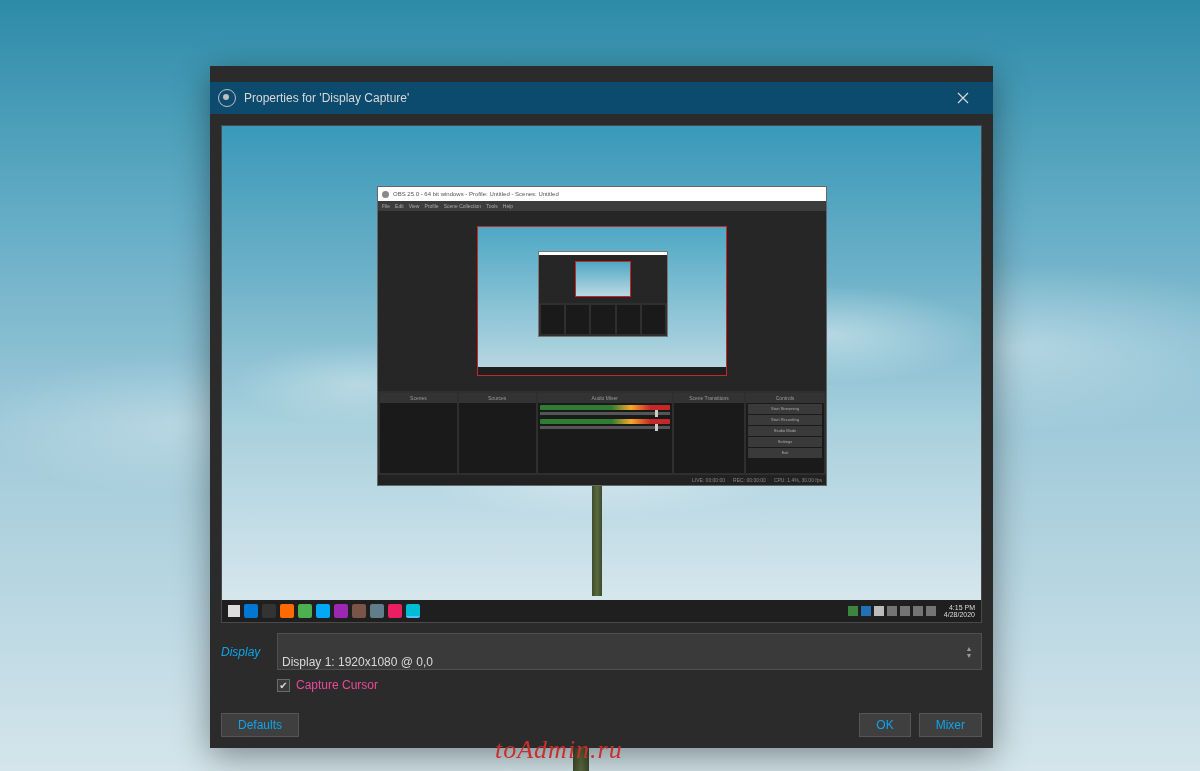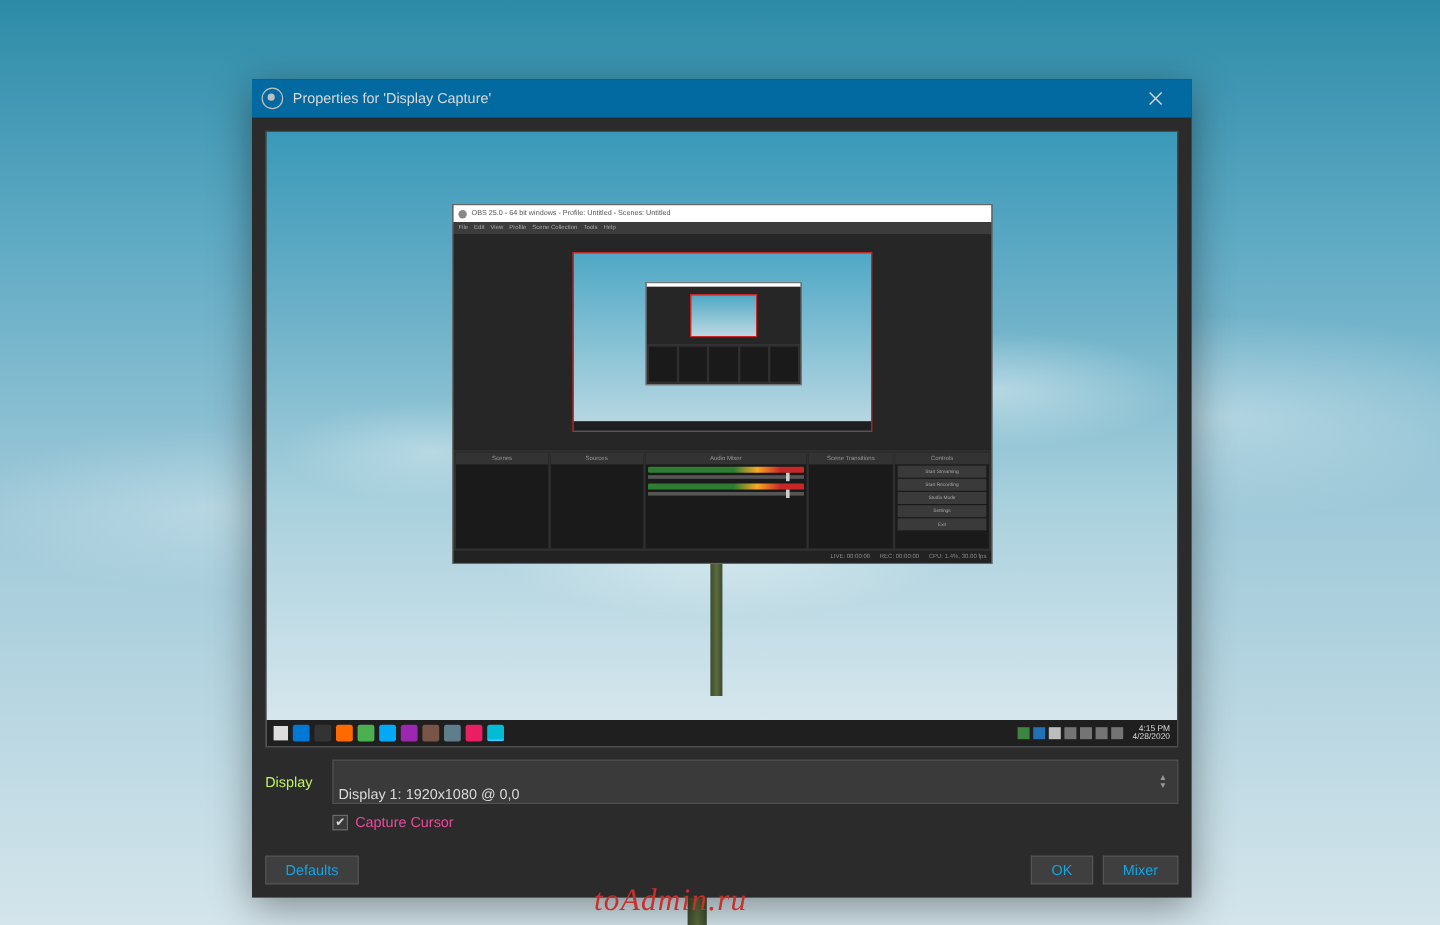--- a/index.html
+++ b/index.html
@@ -7,21 +7,21 @@
 .bg-clouds { position:absolute; inset:0; background:
   radial-gradient(ellipse 400px 120px at 85% 45%, rgba(255,255,255,0.35), transparent 70%),
   radial-gradient(ellipse 300px 100px at 15% 55%, rgba(255,255,255,0.25), transparent 70%),
   radial-gradient(ellipse 500px 150px at 50% 70%, rgba(255,255,255,0.4), transparent 70%);
 }
 .flower-stem { position:absolute; left:573px; top:430px; width:16px; height:341px; background:linear-gradient(90deg,#3d4a2e,#5a6b3d,#3d4a2e); z-index:0; }
 .flower-head { position:absolute; left:530px; top:440px; width:100px; height:50px; background:radial-gradient(ellipse at center,#8b6914 0%,#d4c4a0 40%,#f0ead6 70%); border-radius:50%; z-index:0; }
 
 .dialog { position:absolute; left:210px; top:66px; width:783px; height:682px; background:#2b2b2b; box-shadow:0 8px 32px rgba(0,0,0,0.4); display:flex; flex-direction:column; z-index:10; }
 
-.titlebar { height:32px; background:#0369a1; display:flex; align-items:center; padding:0 8px; color:#d9d9d9; font-size:12px; }
+.titlebar { height:32px; background:#0c4a6e; display:flex; align-items:center; padding:0 8px; color:#d9d9d9; font-size:12px;margin-top:16px; }
 .titlebar-icon { width:18px; height:18px; border-radius:50%; border:1.5px solid #bfbfbf; margin-right:8px; position:relative; }
 .titlebar-icon::after { content:""; position:absolute; left:4px; top:4px; width:6px; height:6px; border-radius:50%; background:#bfbfbf; }
 .titlebar-spacer { flex:1; }
 .close-btn { width:44px; height:32px; display:flex; align-items:center; justify-content:center; cursor:pointer; color:#d9d9d9; font-size:14px; }
 
 .dialog-body { flex:1; padding:11px; display:flex; flex-direction:column; }
 
 .preview { flex:1; border:1px solid #4a4a4a; background:linear-gradient(180deg,#3a99b9 0%,#6db1c8 30%,#a8d0dd 60%,#dce9ef 100%); position:relative; overflow:hidden; }
 .preview .pv-clouds { position:absolute; inset:0; background:
   radial-gradient(ellipse 220px 70px at 80% 42%, rgba(255,255,255,0.4), transparent 70%),
@@ -58,21 +58,21 @@
 .obs-mixer-bar { height:5px; background:linear-gradient(90deg,#2e7d32 0%,#2e7d32 55%,#f9a825 70%,#c62828 85%); border-radius:1px; }
 .obs-mixer-sl { height:3px; background:#555; margin-top:2px; position:relative; }
 .obs-mixer-sl::after{content:"";position:absolute;right:12px;top:-2px;width:3px;height:7px;background:#ccc;}
 .obs-ctl { width:78px; }
 .obs-ctl-btn { height:10px; background:#3a3a3a; margin:1px 2px; font-size:4px; color:#aaa; text-align:center; line-height:10px; }
 .obs-trans { width:70px; }
 .obs-status { height:10px; background:#222; font-size:5px; color:#888; display:flex; justify-content:flex-end; gap:8px; padding:0 4px; align-items:center; }
 
 .settings { padding-top:10px; }
 .form-row { display:flex; align-items:center; margin-bottom:8px; }
-.form-label { color:#bef264; font-size:12px; margin-right:10px; min-width:46px; }
+.form-label { color:#0ea5e9; font-size:12px; margin-right:10px; min-width:46px;font-style:italic; }
 .dd { flex:1; height:37px; background:#3a3a3a; border:1px solid #505050; color:#d9d9d9; font-size:12px; padding:0 4px; display:flex; align-items:flex-end; position:relative; cursor:pointer; }
 .dd-arrows { position:absolute; right:4px; top:0; bottom:0; width:16px; display:flex; flex-direction:column; justify-content:center; align-items:center; color:#999; font-size:7px; line-height:7px; }
 .check-row { display:flex; align-items:center; margin-left:56px; }
 .chk { width:13px; height:13px; background:#3a3a3a; border:1px solid #6a6a6a; margin-right:6px; display:flex; align-items:center; justify-content:center; color:#d9d9d9; font-size:10px; cursor:pointer; }
 .chk-label { color:#ec4899; font-size:12px; cursor:pointer; }
 
 .footer { padding:10px 11px 11px; display:flex; gap:8px; }
 .btn { height:24px; padding:0 16px; background:#3f3f3f; border:1px solid #555; color:#0ea5e9; font-size:12px; cursor:pointer; display:flex; align-items:center; }
 .footer-spacer { flex:1; }
 

